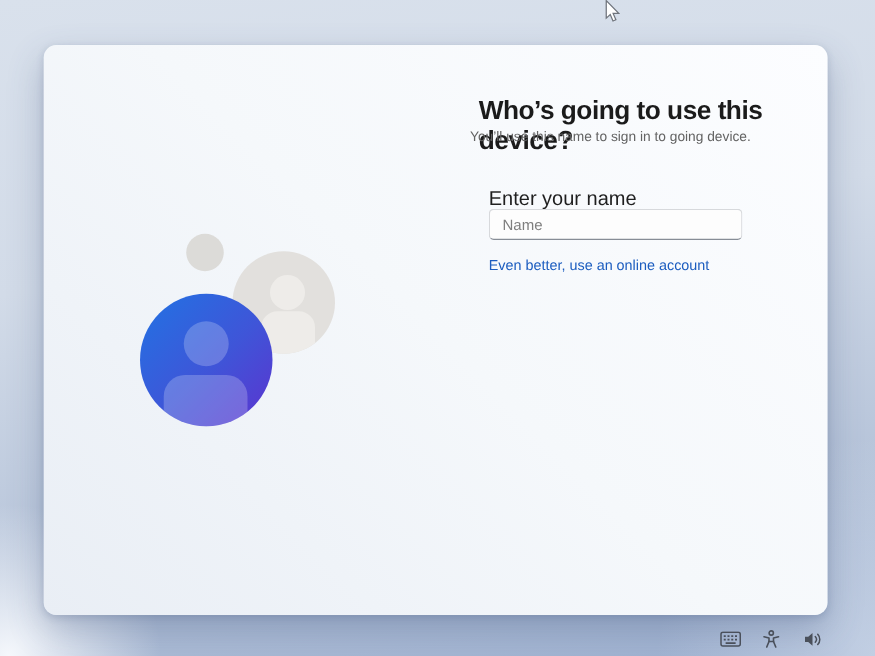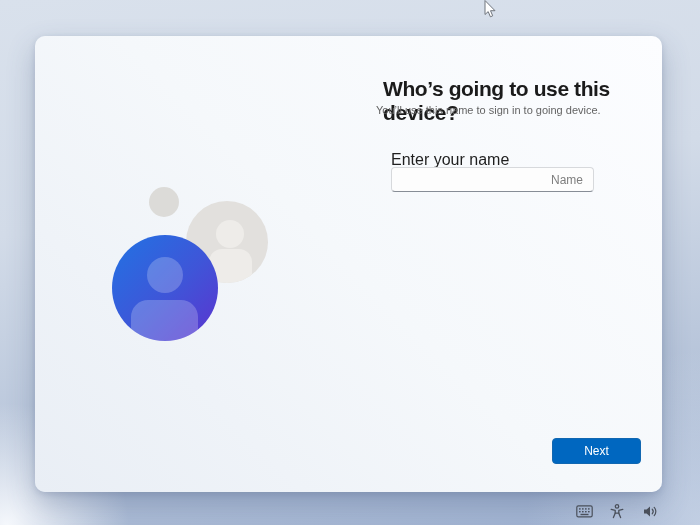--- a/index.html
+++ b/index.html
@@ -59,21 +59,20 @@
     box-sizing: border-box;
     padding: 0 10px;
     font-family: "Liberation Sans", sans-serif;
     font-size: 12px;
     color: #1b1b1b;
     background: #fdfdfd;
     border: 1px solid #d7d9dc;
     border-bottom: 1px solid #878d96;
     border-radius: 4px;
     outline: none;
-    text-align: right;
   }
   .name-input::placeholder { color: #7e7e7e; }
   .online-link {
     position: absolute;
     left: 356px; top: 171px;
     font-size: 11.5px;
     color: #1b5cbf;
     text-decoration: none;
     cursor: pointer;
   }
@@ -148,22 +147,22 @@
       </g>
     </g>
   </svg>
 
   <h1 class="title">Who’s going to use this device?</h1>
   <div class="subtitle">You’ll use this name to sign in to going device.</div>
 
   <label class="field-label">Enter your name</label>
   <input class="name-input" type="text" placeholder="Name" style="">
 
-
-  <button class="next-btn">Next</button>
+  <a class="online-link">Even better, use an online account</a>
+
 </div>
 
 <svg class="cursor" width="14" height="20" viewBox="0 0 14 20" aria-hidden="true">
   <path d="M2,0.5 L2,14.5 L5.2,11.6 L7.4,16.8 L9.7,15.8 L7.5,10.7 L12,10.7 Z" fill="#ffffff" stroke="#6f747c" stroke-width="1"></path>
 </svg>
 
 <div class="taskbar">
   <div class="tb-icon">
     <svg width="17" height="13" viewBox="0 0 17 13">
       <rect x="0.8" y="0.8" width="15.4" height="11" rx="1.6" fill="none" stroke="#4a505b" stroke-width="1.2"></rect>

